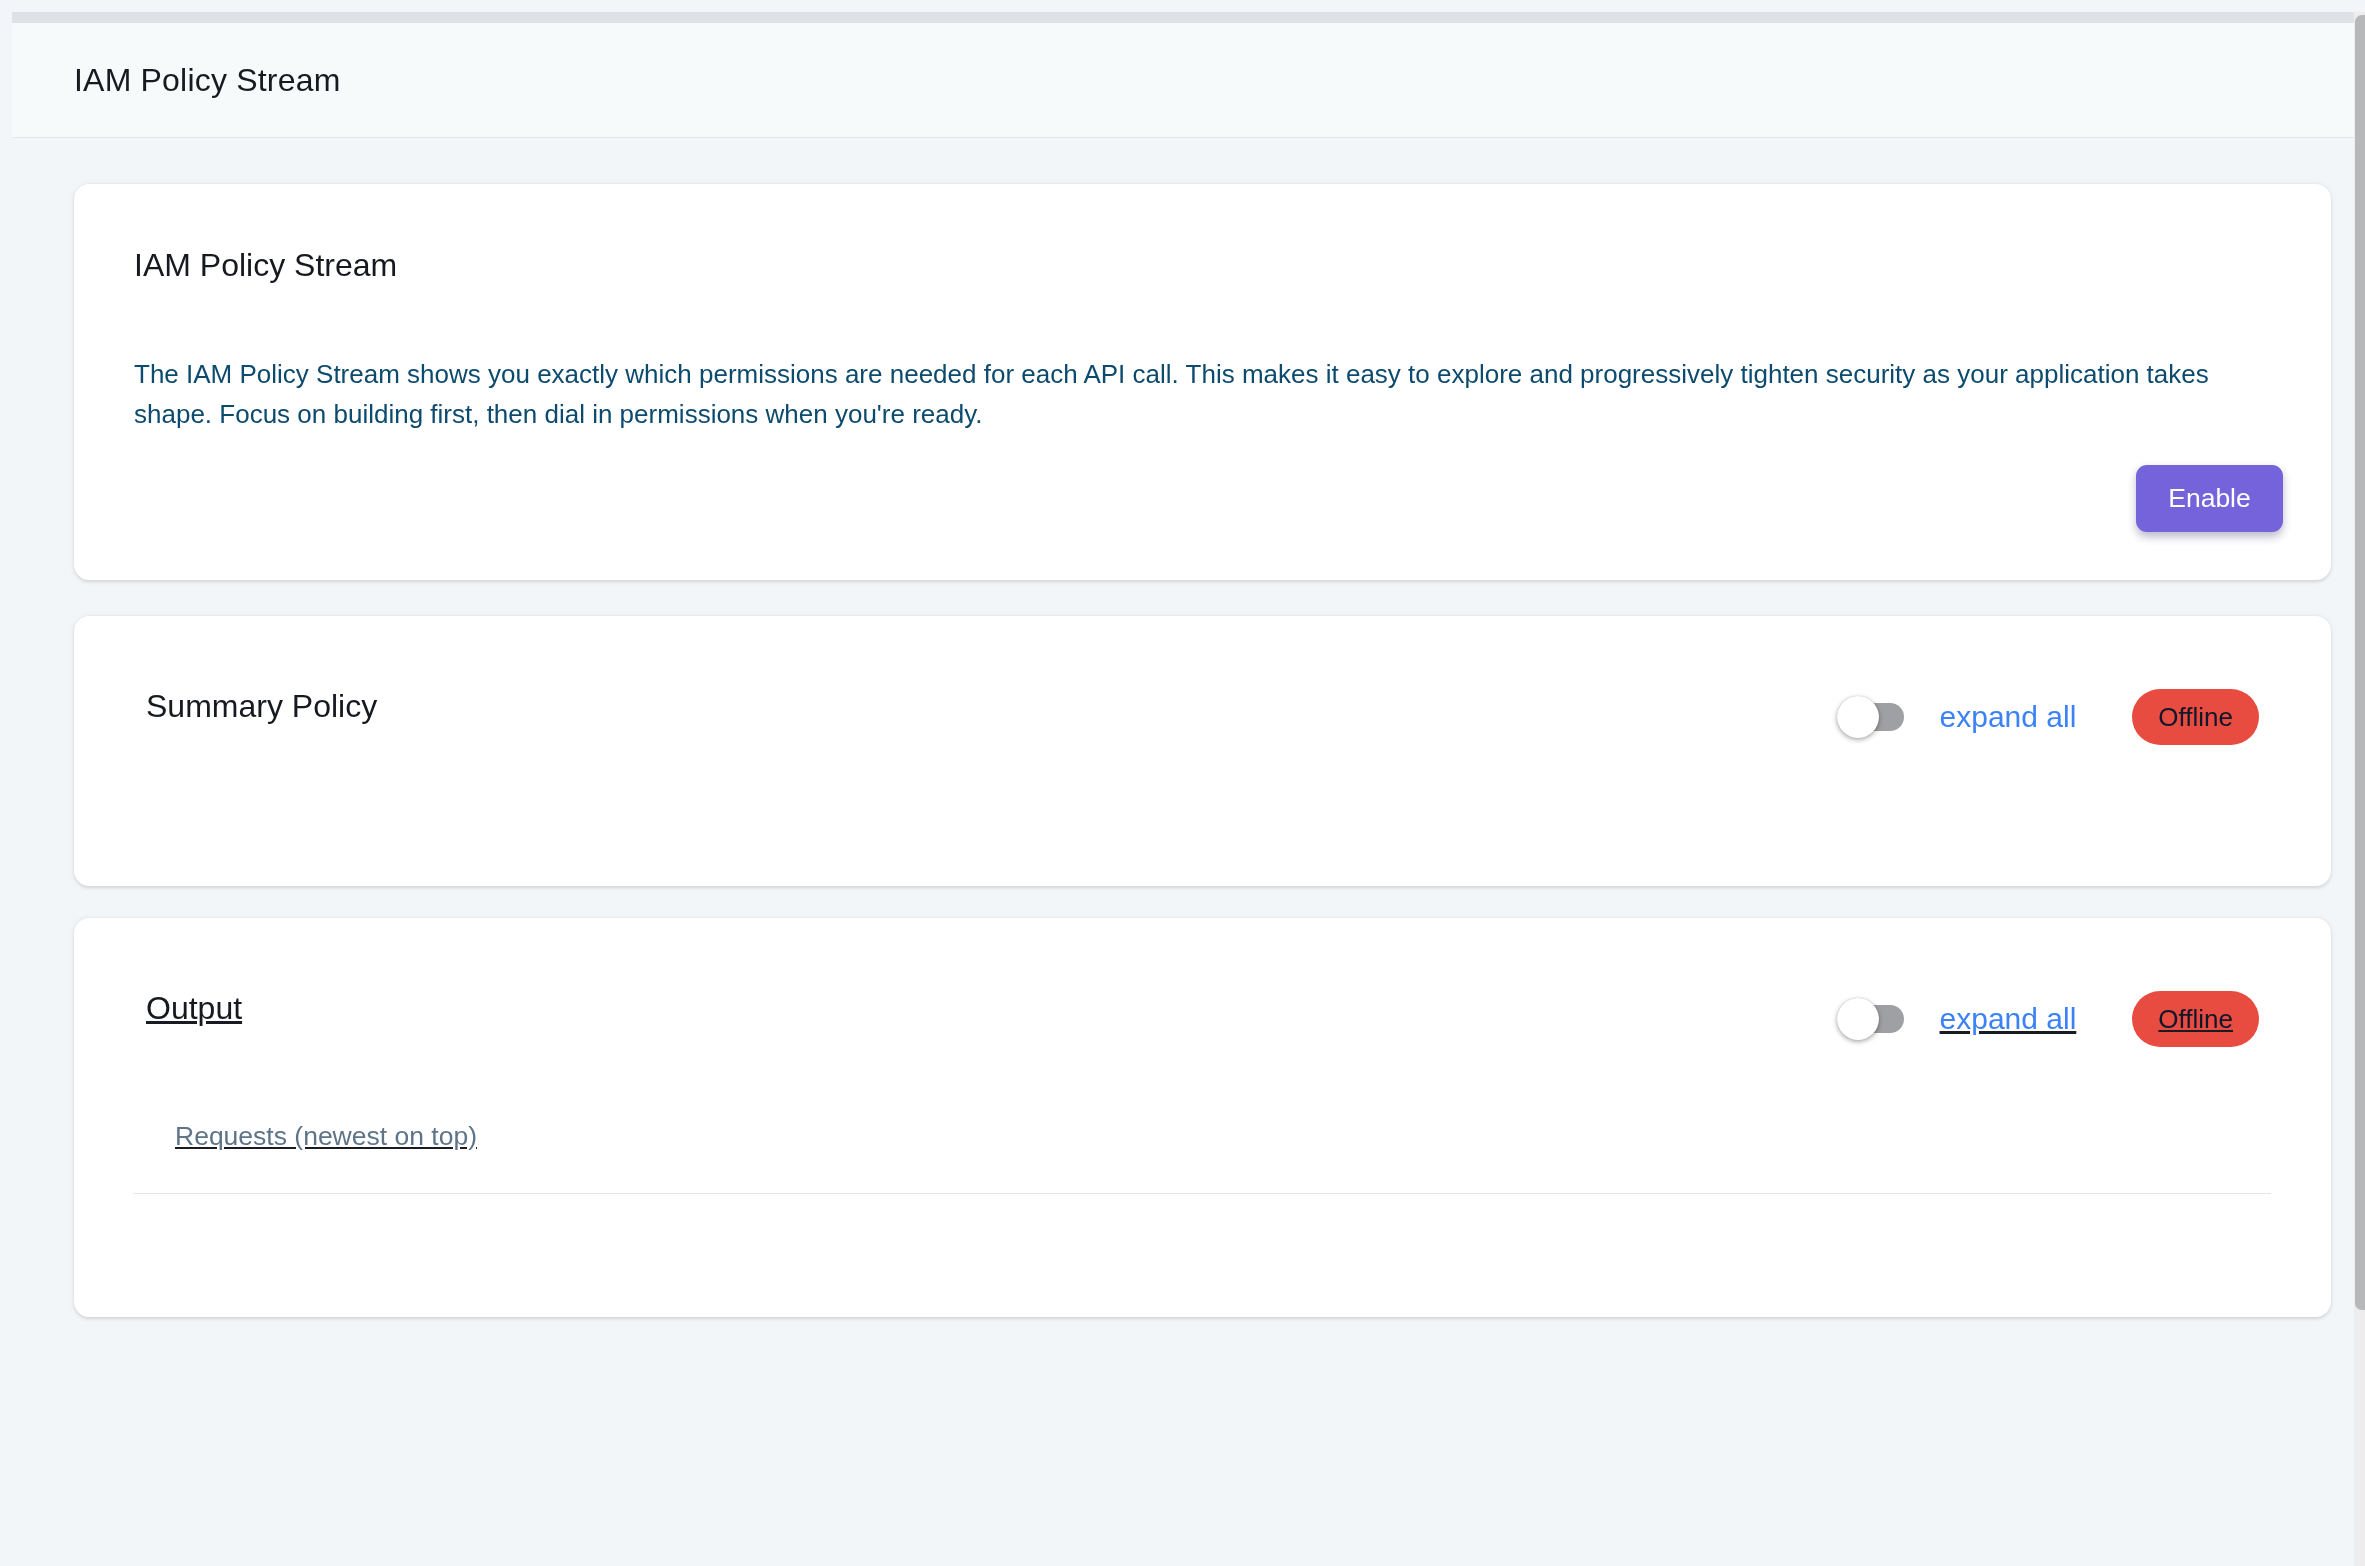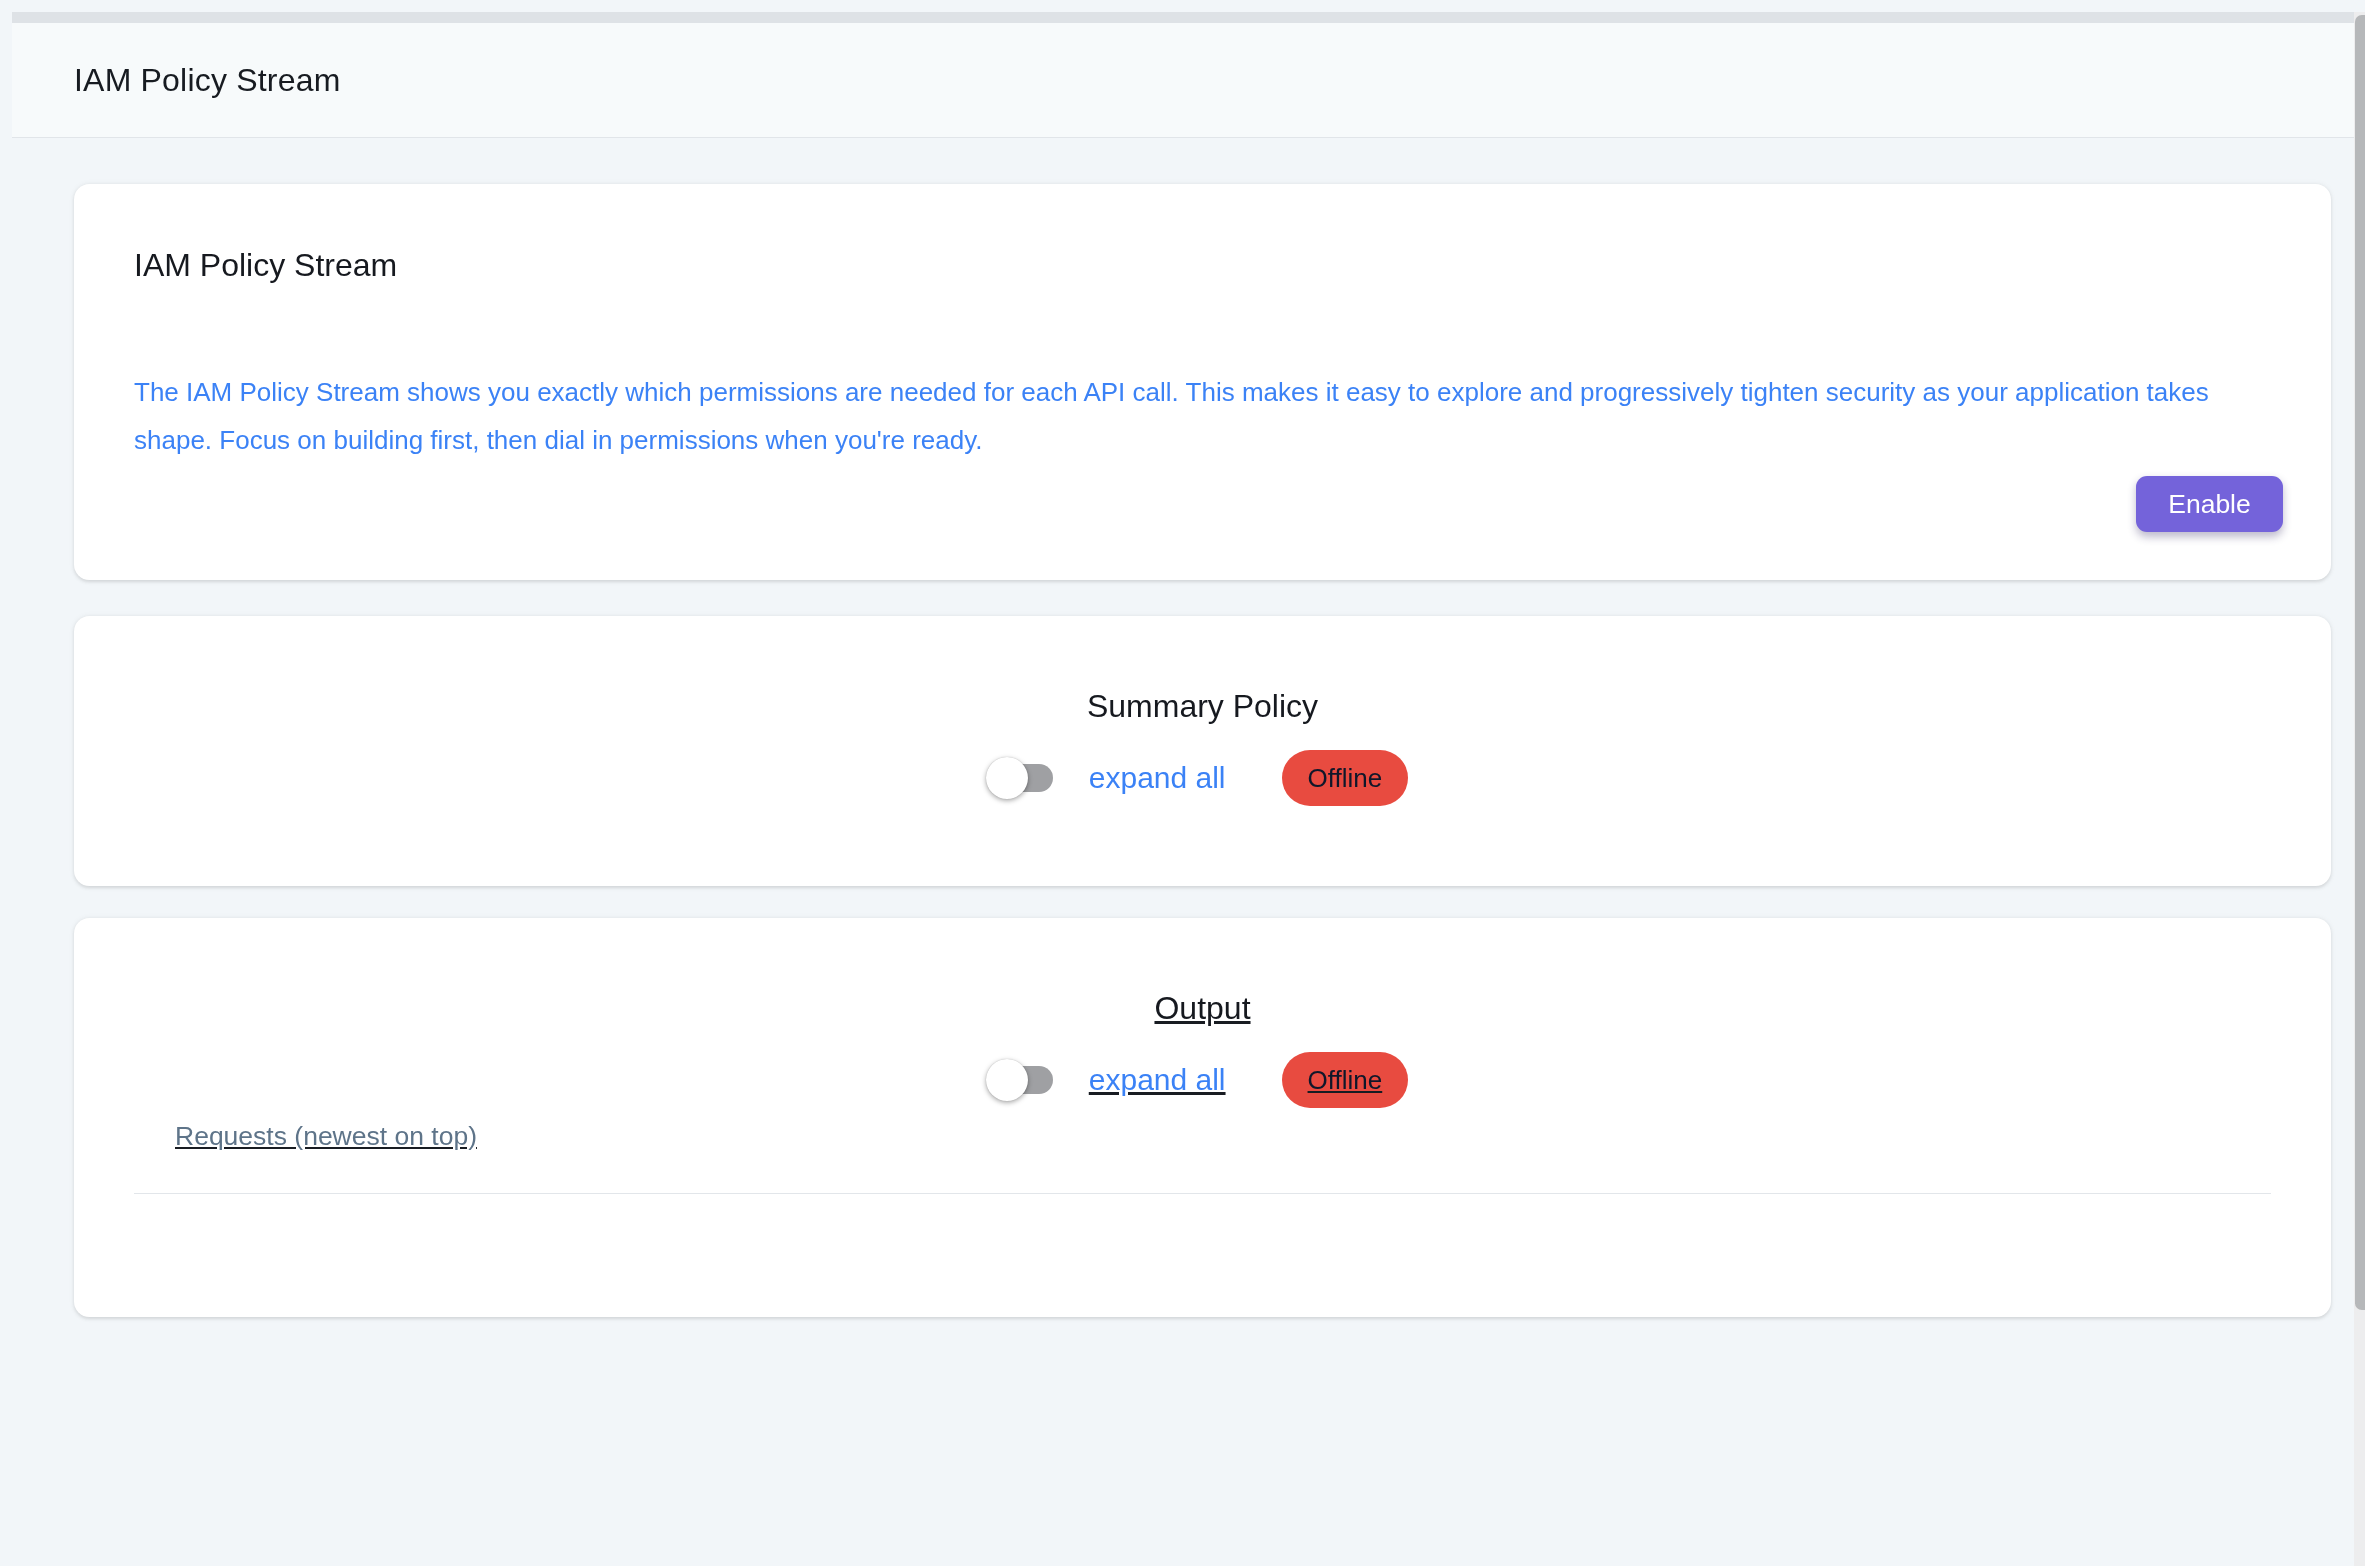--- a/index.html
+++ b/index.html
@@ -44,41 +44,40 @@
   }
   .card-intro { margin-top: 32px; height: 396px; display: flex; flex-direction: column; }
   .card-summary { margin-top: 36px; height: 270px; }
   .card-output { margin-top: 32px; height: 399px; text-decoration: underline; }
 
   .card h2 {
     font-size: 32px; font-weight: 400; color: #16191f;
   }
   .card-intro h2 { margin-top: 3.4px; }
   .intro-description {
-    margin-top: 60px;
-    font-size: 26px; line-height: 48px;
-    color: #3b82f6;
+    margin-top: 46px;
+    font-size: 26px; line-height: 40px;
+    color: #0c4a6e;
     max-width: 2161px;
   }
   .enable-button {
     margin-top: auto;
     align-self: flex-end;
     width: 147px; height: 67px;
     border: none; border-radius: 11px;
     background: #7463da;
     color: #ffffff; font-size: 26.5px;
     font-family: "Liberation Sans", sans-serif;
     box-shadow: 0 4.3px 8.5px rgba(40, 30, 90, 0.30);
     cursor: pointer;
   }
   
   .heading-row {
-    display: flex; align-items: center; justify-content: space-between;
+    display: flex; align-items: flex-start; justify-content: space-between;
     height: 67px;
-    flex-direction: column;
   }
   .row-controls { display: flex; align-items: center; }
   
   .switch {
     position: relative;
     width: 56px; height: 28px;
     margin-right: 24px;
     cursor: pointer;
   }
   .switch .track {

